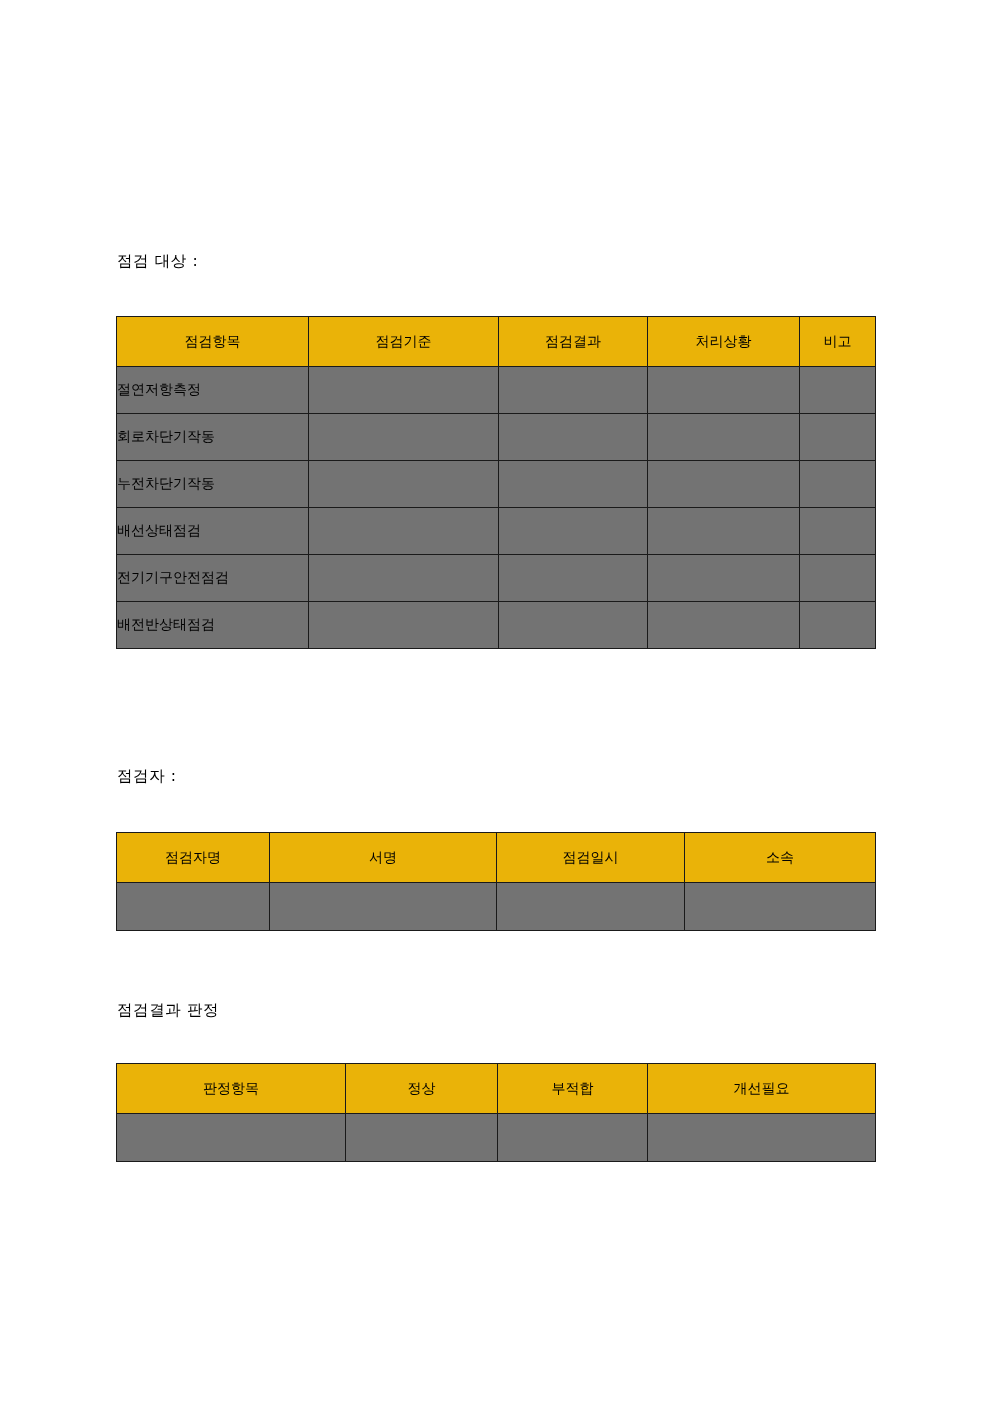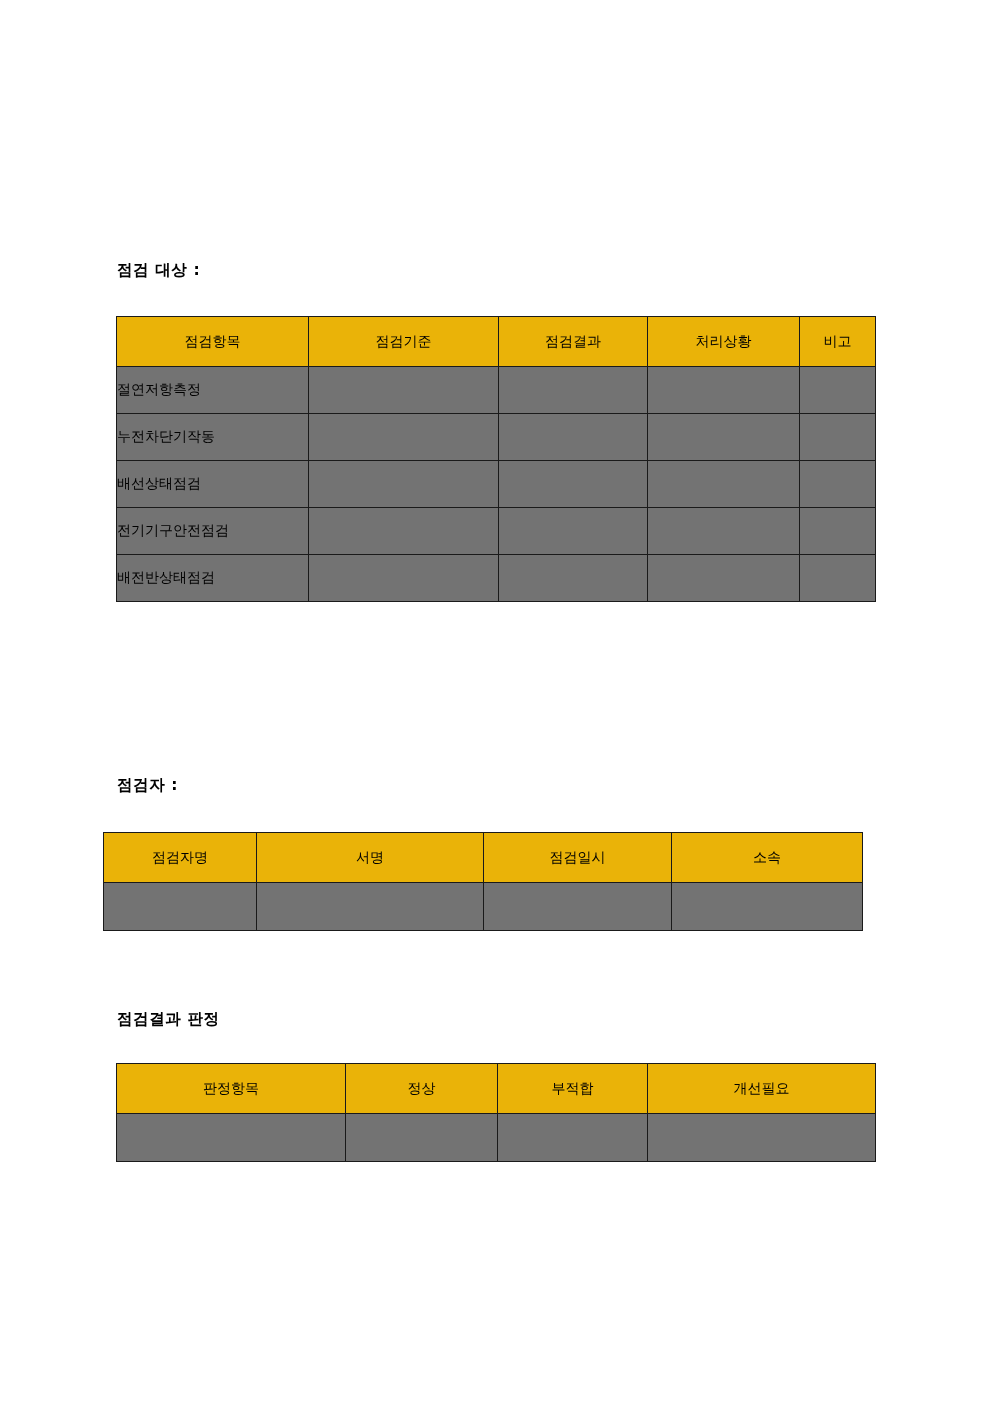--- a/index.html
+++ b/index.html
@@ -37,24 +37,23 @@
     letter-spacing: 2px;
     line-height: 1.2;
     white-space: pre;
   }
 
   
   .section-heading {
     position: absolute;
     left: 117px;
     font-size: 15.5px;
-    font-weight: bold;
+    font-weight: normal;
     letter-spacing: 0.6px;
     white-space: pre;
-    margin-top: 9px;
   }
   #heading-target   { top: 251px; }
   #heading-inspector{ top: 766px; }
   #heading-verdict  { top: 1000px; }
 
   
   table.grid {
     position: absolute;
     border-collapse: collapse;
     table-layout: fixed;
@@ -86,21 +85,21 @@
   
   #table-inspection {
     left: 116px;
     top: 316px;
     width: 759px;
   }
   #table-inspection td { height: 46px; }
 
   
   #table-inspector {
-    left: 103px;
+    left: 116px;
     top: 832px;
     width: 759px;
     font-family: Liberation Serif, serif;
   }
   #table-inspector td { height: 47px; }
 
   
   #table-verdict {
     left: 116px;
     top: 1063px;
@@ -146,20 +145,27 @@
     </thead>
     <tbody>
       <tr>
         <td class="item-cell"><span>절연저항측정</span></td>
         <td><span></span></td>
         <td><span></span></td>
         <td><span></span></td>
         <td><span></span></td>
       </tr>
       <tr>
+        <td class="item-cell"><span>회로차단기작동</span></td>
+        <td><span></span></td>
+        <td><span></span></td>
+        <td><span></span></td>
+        <td><span></span></td>
+      </tr>
+      <tr>
         <td class="item-cell"><span>누전차단기작동</span></td>
         <td><span></span></td>
         <td><span></span></td>
         <td><span></span></td>
         <td><span></span></td>
       </tr>
       <tr>
         <td class="item-cell"><span>배선상태점검</span></td>
         <td><span></span></td>
         <td><span></span></td>

